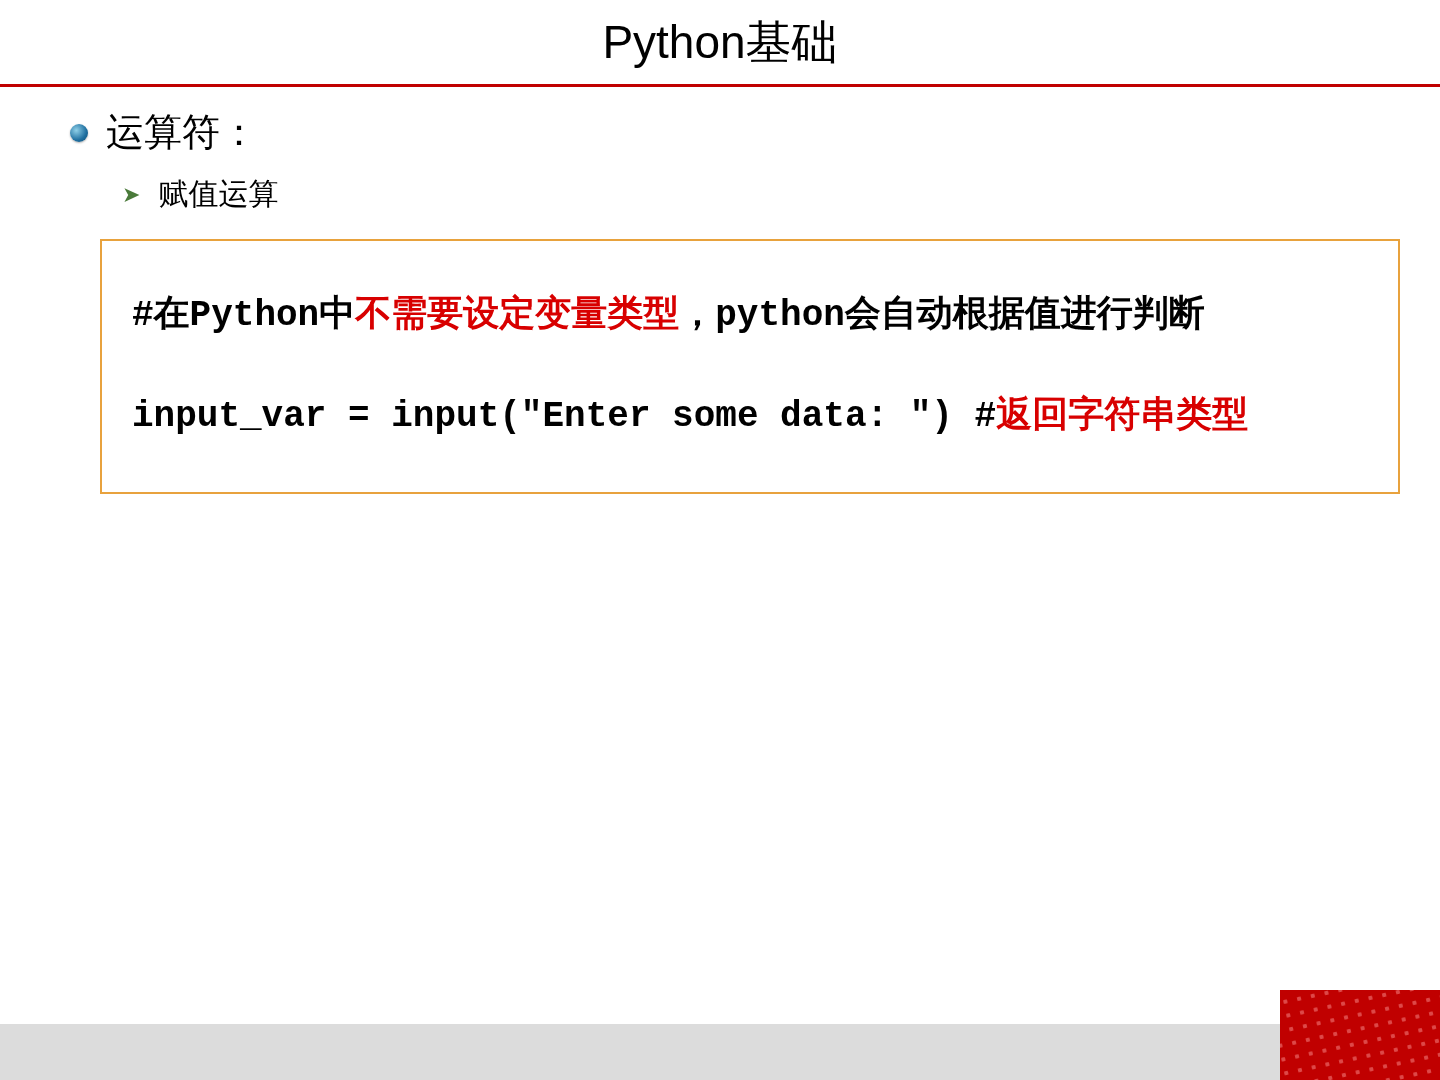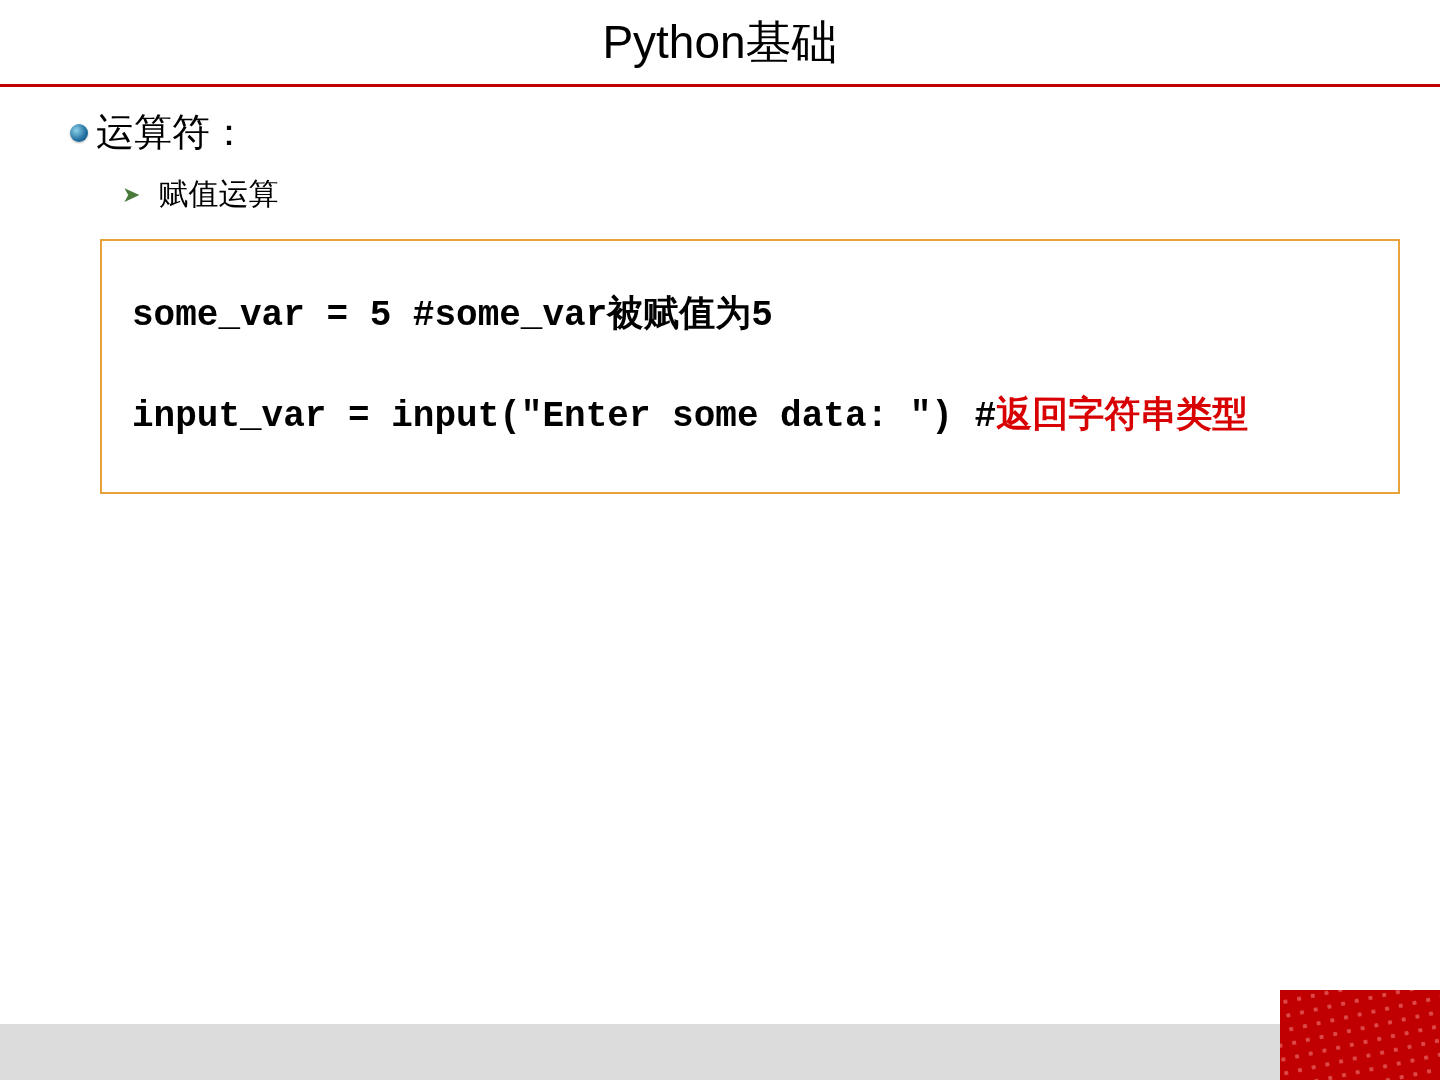--- a/index.html
+++ b/index.html
@@ -24,21 +24,21 @@
     border: none;
     border-top: 3px solid #c00000;
     margin: 0;
   }
   .content {
     padding: 20px 70px 0 70px;
   }
   .bullet-line {
     display: flex;
     align-items: center;
-    gap: 8px;
+    gap: 18px;
     font-size: 38px;
     color: #000;
     margin-bottom: 16px;
     font-family: Liberation Serif, serif;
   }
   .bullet-dot {
     width: 18px;
     height: 18px;
     border-radius: 50%;
     background: radial-gradient(circle at 35% 35%, #8fd0e8 0%, #1f6fa0 60%, #0d4a70 100%);
@@ -114,21 +114,21 @@
     <span class="bullet-dot"></span>
     <span>运算符：</span>
   </div>
 
   <div class="sub-bullet">
     <span class="sub-arrow">➤</span>
     <span>赋值运算</span>
   </div>
 
   <div class="code-box">
-    <div>some_var = 5  #some_var被赋值为5</div>
+    <div><span>#在Python中</span><span class="red">不需要设定变量类型</span><span>，python会自动根据值进行判断</span></div>
     <div>&nbsp;</div>
     <div><span>input_var = input("Enter some data: ") #</span><span class="red">返回字符串类型</span></div>
   </div>
 
 </div>
 
 <div class="footer-bar"></div>
 <div class="footer-red"></div>
 
 </body></html>

